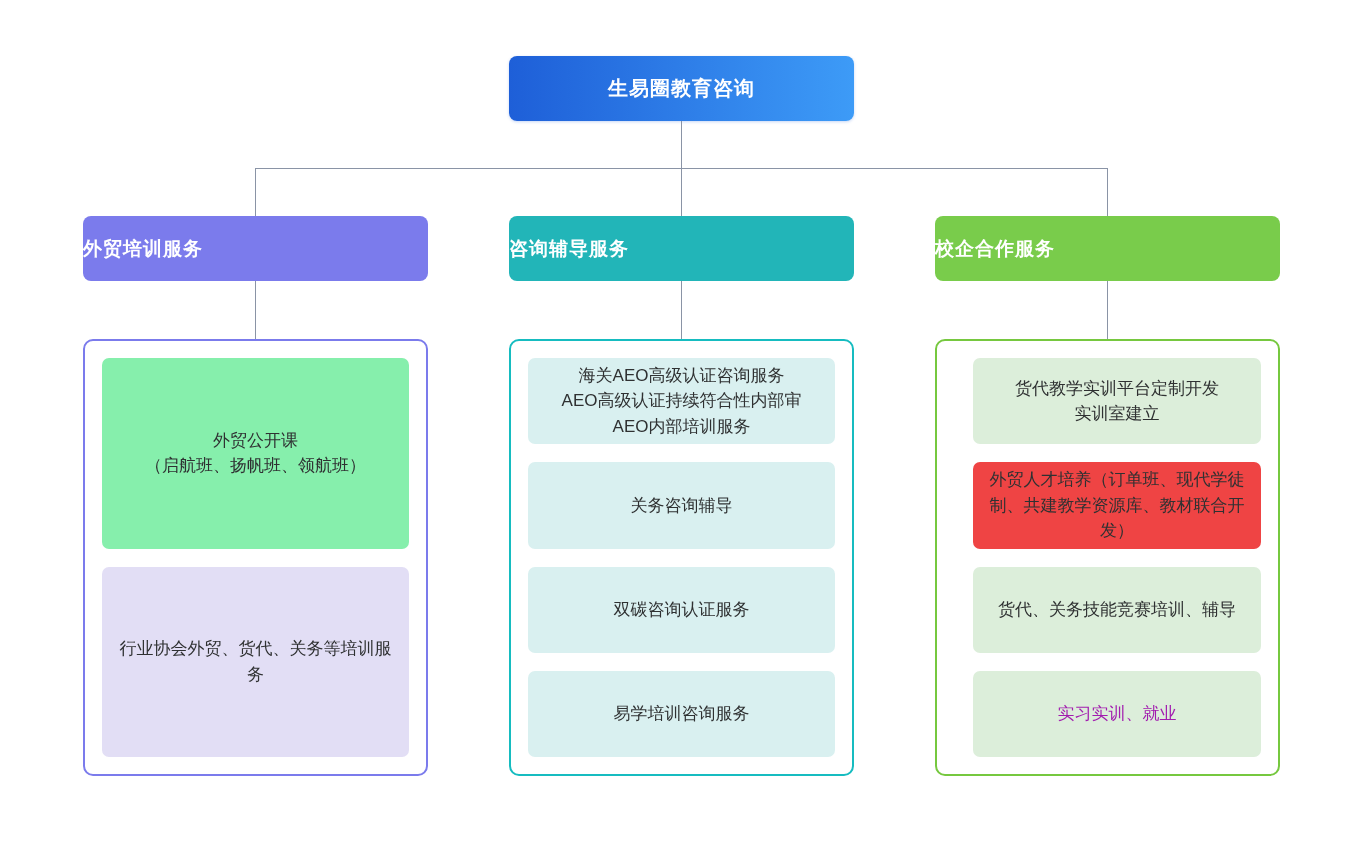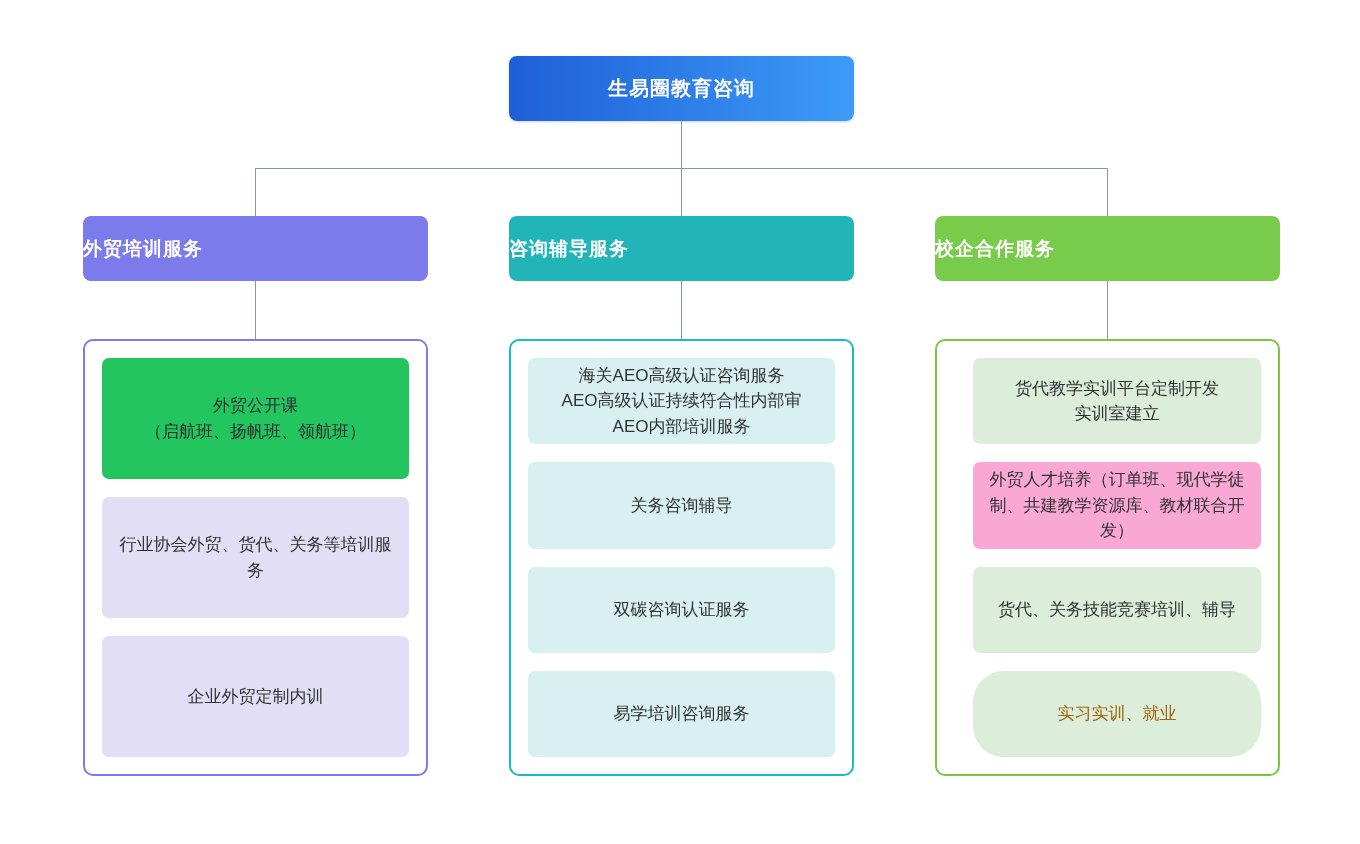--- a/index.html
+++ b/index.html
@@ -88,36 +88,35 @@
     <span>外贸培训服务</span>
   </div>
   <div class="cat-header" id="col1head" style="background: rgb(34, 181, 184);">
     <span>咨询辅导服务</span>
   </div>
   <div class="cat-header" id="col2head" style="background: rgb(121, 204, 75);">
     <span>校企合作服务</span>
   </div>
 
   <div class="panel" id="col0" style="border-color: rgb(123, 123, 236);">
-    <div class="chip" style="background: #22c55e; color: rgb(47, 49, 50);">外贸公开课
+    <div class="chip" style="background: #86efac; color: rgb(47, 49, 50);">外贸公开课
 （启航班、扬帆班、领航班）</div>
     <div class="chip" style="background: rgb(226, 222, 245); color: rgb(47, 49, 50);">行业协会外贸、货代、关务等培训服务</div>
-    <div class="chip" style="background: rgb(226, 222, 245); color: rgb(47, 49, 50);">企业外贸定制内训</div>
   </div>
 
   <div class="panel" id="col1" style="border-color: rgb(22, 188, 192);">
     <div class="chip" style="background: rgb(217, 240, 240); color: rgb(47, 49, 50);">海关AEO高级认证咨询服务
 AEO高级认证持续符合性内部审
 AEO内部培训服务</div>
     <div class="chip" style="background: rgb(217, 240, 240); color: rgb(47, 49, 50);">关务咨询辅导</div>
     <div class="chip" style="background: rgb(217, 240, 240); color: rgb(47, 49, 50);">双碳咨询认证服务</div>
     <div class="chip" style="background: rgb(217, 240, 240); color: rgb(47, 49, 50);">易学培训咨询服务</div>
   </div>
 
   <div class="panel" id="col2" style="border-color: rgb(118, 200, 63); padding-left: 36px;">
     <div class="chip" style="background: rgb(220, 238, 218); color: rgb(47, 49, 50);">货代教学实训平台定制开发
 实训室建立</div>
-    <div class="chip" style="background: #f9a8d4; color: rgb(47, 49, 50);">外贸人才培养（订单班、现代学徒制、共建教学资源库、教材联合开发）</div>
+    <div class="chip" style="background: #ef4444; color: rgb(47, 49, 50);">外贸人才培养（订单班、现代学徒制、共建教学资源库、教材联合开发）</div>
     <div class="chip" style="background: rgb(220, 238, 218); color: rgb(47, 49, 50);">货代、关务技能竞赛培训、辅导</div>
-    <div class="chip" style="background: rgb(220, 238, 218); color: #a16207; border-radius: 31px;">实习实训、就业</div>
+    <div class="chip" style="background: rgb(220, 238, 218); color: #a21caf;">实习实训、就业</div>
   </div>
 
 </div>
 
 </body></html>

